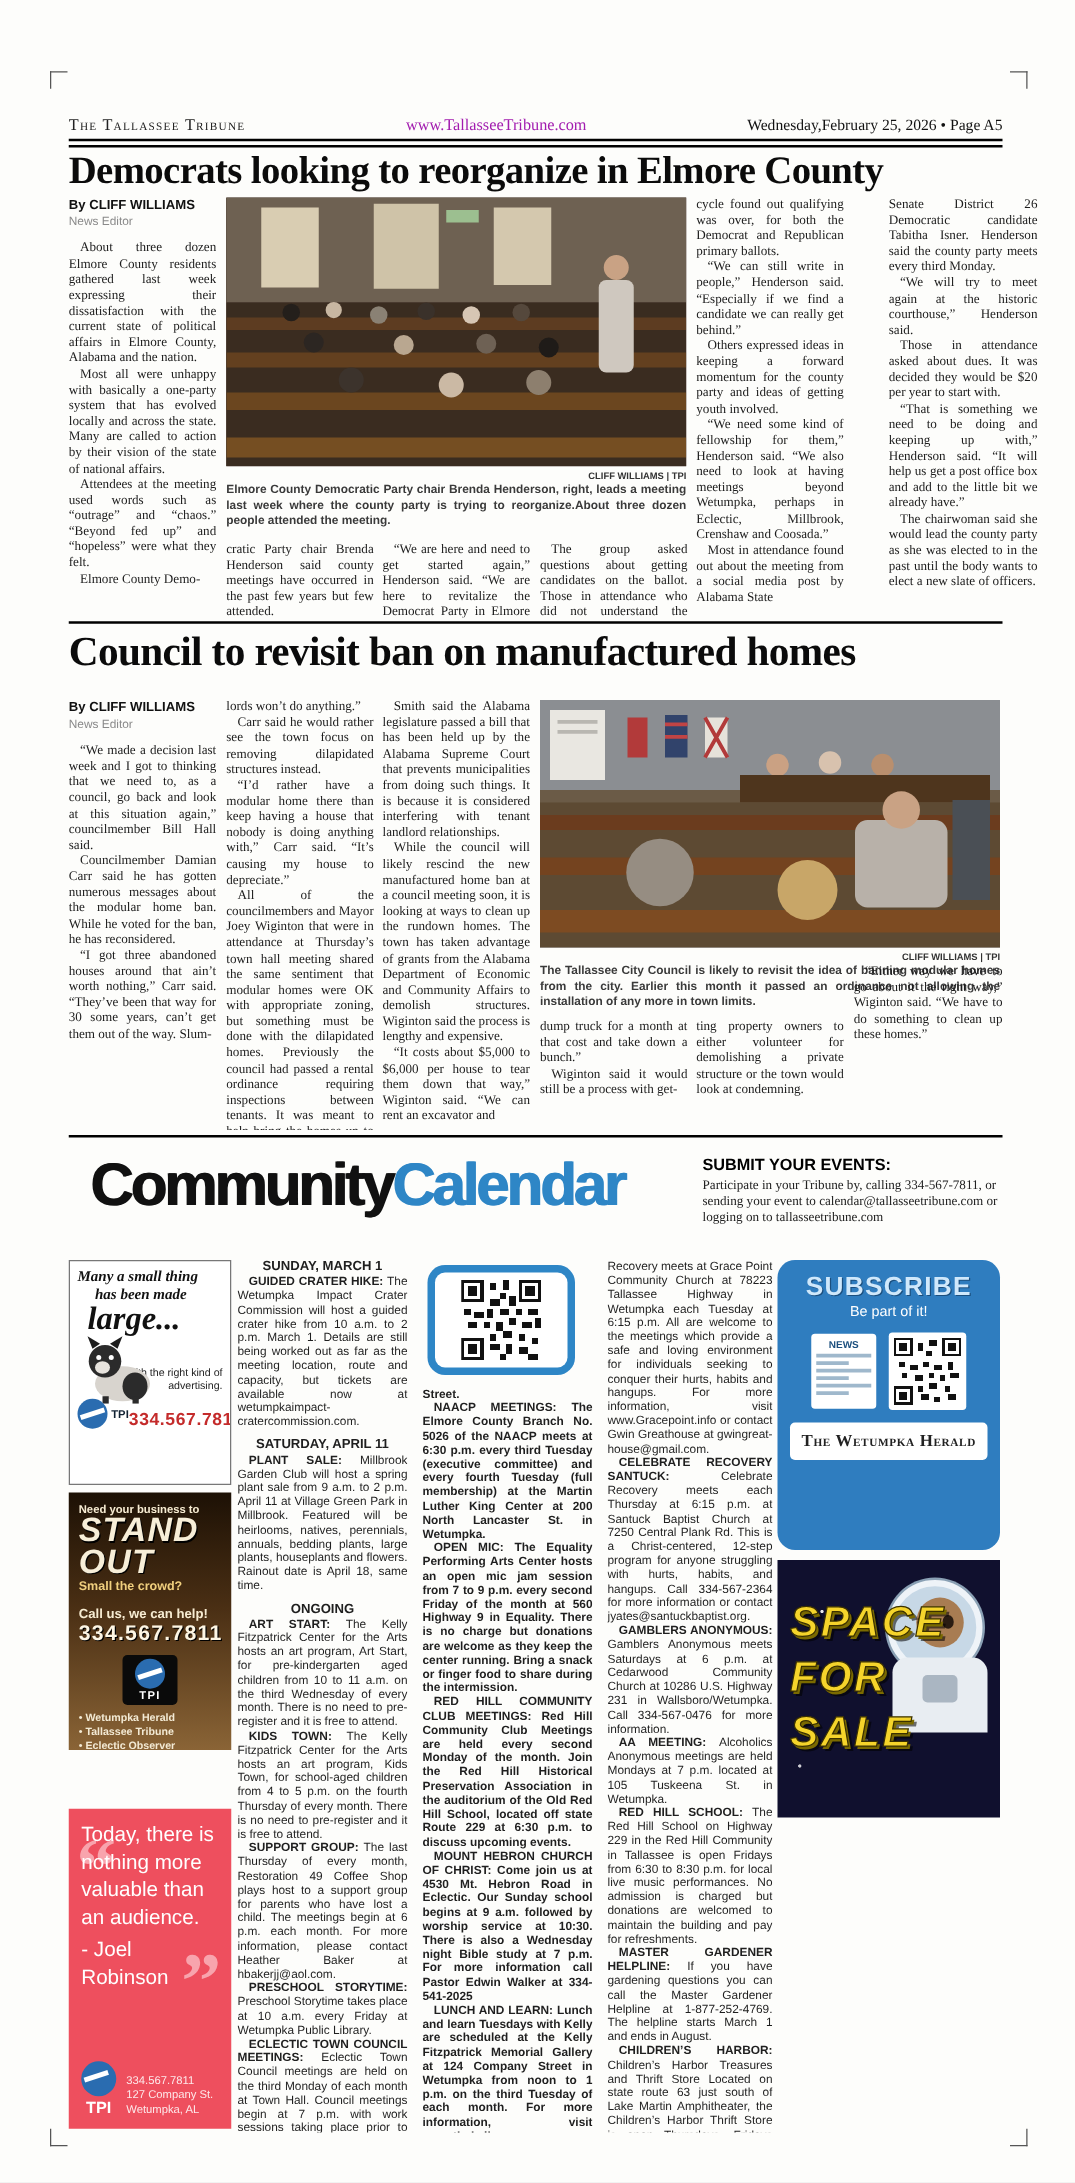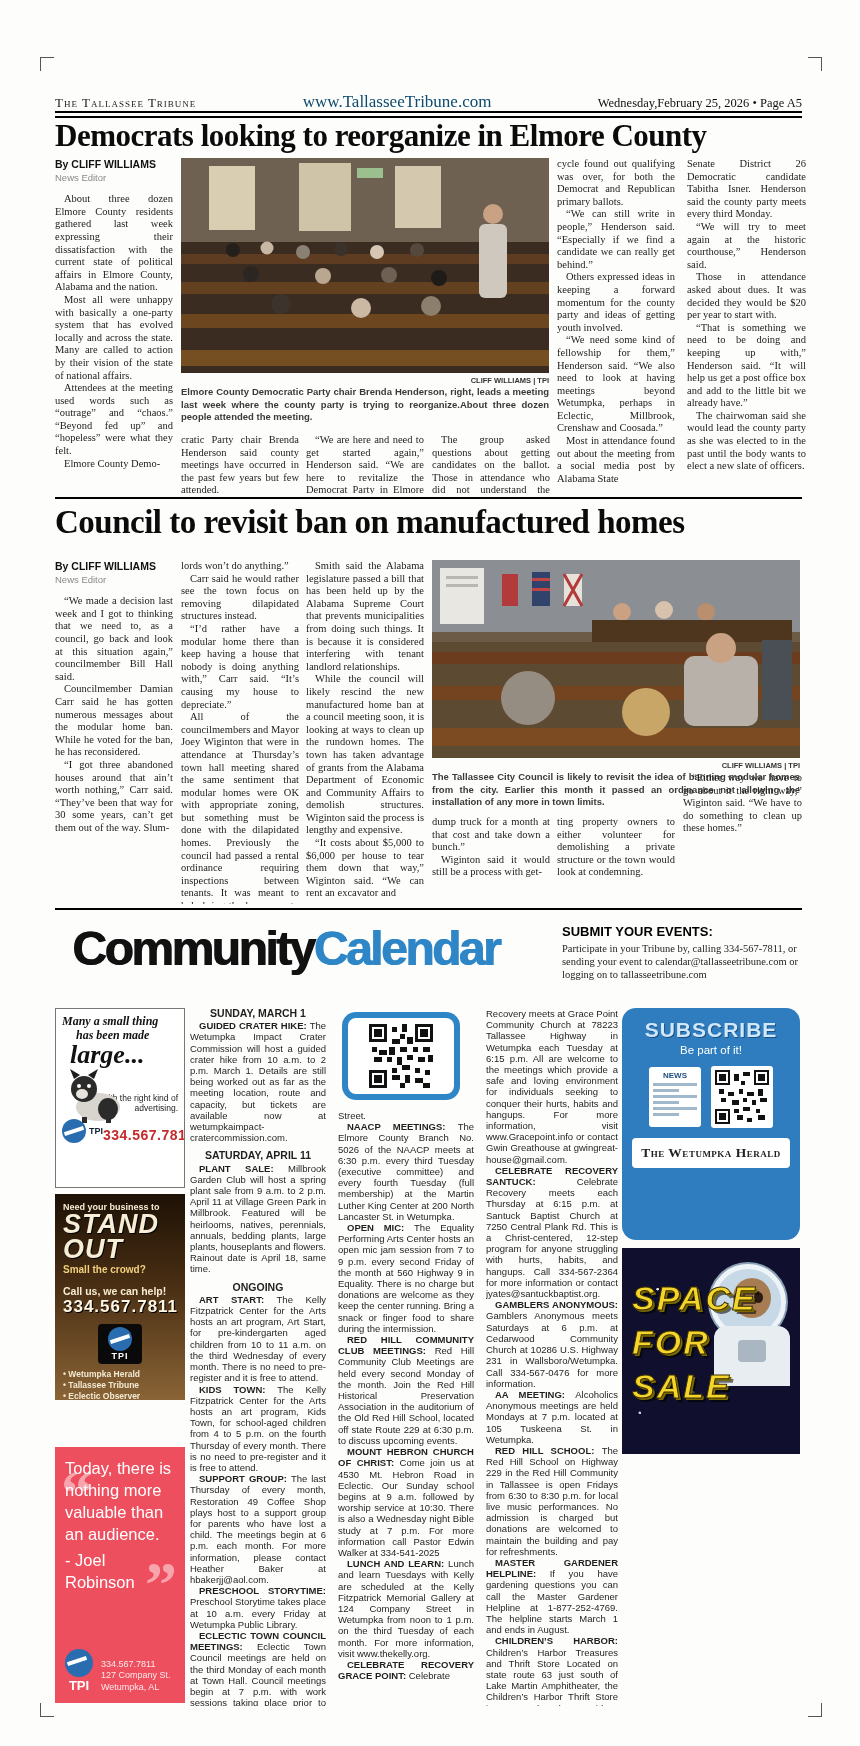--- a/index.html
+++ b/index.html
@@ -7,21 +7,21 @@
         font-family:"Liberation Serif",serif;color:#1c1c1c;overflow:hidden;}
   .crop{position:absolute;width:13px;height:13px;border:0 solid #555;}
   .crop.tl{left:40px;top:57px;border-left-width:1px;border-top-width:1px;}
   .crop.tr{right:38px;top:57px;border-right-width:1px;border-top-width:1px;}
   .crop.bl{left:40px;top:1703px;border-left-width:1px;border-bottom-width:1px;}
   .crop.br{right:38px;top:1703px;border-right-width:1px;border-bottom-width:1px;}
 
   
   .pagehead{position:absolute;left:55px;top:92px;width:747px;display:flex;justify-content:space-between;align-items:baseline;}
   .masthead{font-variant:small-caps;font-size:13px;letter-spacing:1px;color:#222;}
-  .site{font-size:17px;color:#0c4a6e;}
+  .site{font-size:13px;color:#a21caf;}
   .dateline{font-size:12.5px;color:#111;}
   .rule2{position:absolute;left:55px;top:111px;width:747px;height:7px;box-sizing:border-box;
          border-top:2px solid #000;border-bottom:2px solid #000;}
   .rule1{position:absolute;left:55px;width:747px;height:2px;background:#000;}
 
   
   .headline{position:absolute;left:55px;width:750px;font-weight:bold;color:#0b0b0b;letter-spacing:-0.5px;white-space:nowrap;}
   .h1a{top:119px;font-size:31px;line-height:34px;}
   .h2a{top:504px;font-size:33px;line-height:36px;}
 
@@ -220,21 +220,21 @@
     </div>
   <div class="story cont" style="left:557px;top:158px;width:118px;height:336px;">
       <div>
         <p>cycle found out qualifying was over, for both the Democrat and Republican primary ballots.</p>
         <p>“We can still write in people,” Henderson said. “Especially if we find a candidate we can really get behind.”</p>
         <p>Others expressed ideas in keeping a forward momentum for the county party and ideas of getting youth involved.</p>
         <p>“We need some kind of fellowship for them,” Henderson said. “We also need to look at having meetings beyond Wetumpka, perhaps in Eclectic, Millbrook, Crenshaw and Coosada.”</p>
         <p>Most in attendance found out about the meeting from a social media post by Alabama State</p>
       </div>
     </div>
-  <div class="story cont" style="left:687px;top:158px;width:119px;height:336px;">
+  <div class="story cont" style="left:711px;top:158px;width:119px;height:336px;">
       <div>
         <p>Senate District 26 Democratic candidate Tabitha Isner. Henderson said the county party meets every third Monday.</p>
         <p>“We will try to meet again at the historic courthouse,” Henderson said.</p>
         <p>Those in attendance asked about dues. It was decided they would be $20 per year to start with.</p>
         <p>“That is something we need to be doing and keeping up with,” Henderson said. “It will help us get a post office box and add to the little bit we already have.”</p>
         <p>The chairwoman said she would lead the county party as she was elected to in the past until the body wants to elect a new slate of officers.</p>
       </div>
     </div>
 
   <div class="rule1" style="top:497px;"></div>
@@ -400,21 +400,21 @@
         <p class="cb-entry"><b>PLANT SALE: </b>Millbrook Garden Club will host a spring plant sale from 9 a.m. to 2 p.m. April 11 at Village Green Park in Millbrook. Featured will be heirlooms, natives, perennials, annuals, bedding plants, large plants, houseplants and flowers. Rainout date is April 18, same time.</p>
         <p class="cb-day">ONGOING</p>
         <p class="cb-entry"><b>ART START: </b>The Kelly Fitzpatrick Center for the Arts hosts an art program, Art Start, for pre-kindergarten aged children from 10 to 11 a.m. on the third Wednesday of every month. There is no need to pre-register and it is free to attend.</p>
         <p class="cb-entry"><b>KIDS TOWN: </b>The Kelly Fitzpatrick Center for the Arts hosts an art program, Kids Town, for school-aged children from 4 to 5 p.m. on the fourth Thursday of every month. There is no need to pre-register and it is free to attend.</p>
         <p class="cb-entry"><b>SUPPORT GROUP: </b>The last Thursday of every month, Restoration 49 Coffee Shop plays host to a support group for parents who have lost a child. The meetings begin at 6 p.m. each month. For more information, please contact Heather Baker at hbakerjj@aol.com.</p>
         <p class="cb-entry"><b>PRESCHOOL STORYTIME: </b>Preschool Storytime takes place at 10 a.m. every Friday at Wetumpka Public Library.</p>
         <p class="cb-entry"><b>ECLECTIC TOWN COUNCIL MEETINGS: </b>Eclectic Town Council meetings are held on the third Monday of each month at Town Hall. Council meetings begin at 7 p.m. with work sessions taking place prior to the meeting at 6 p.m. Meetings are held in the Dr. M. L. Fielder Municipal Building. 145 Main</p>
       </div>
     </div>
 
-  <div class="calcol" style="left:338px;width:136px;">
+  <div class="calcol" style="left:338px;width:136px;font-weight:bold;">
     <div class="qrblock">
       <div class="qin">
         <svg width="64" height="64" viewBox="0 0 25 25" shape-rendering="crispEdges">
           <rect width="25" height="25" fill="#fff"></rect>
           <g fill="#111">
             <rect x="0" y="0" width="7" height="7"></rect>
               <rect x="18" y="0" width="7" height="7"></rect>
               <rect x="0" y="18" width="7" height="7"></rect>
             <rect x="9" y="1" width="2" height="2"></rect>
               <rect x="13" y="0" width="2" height="3"></rect>

